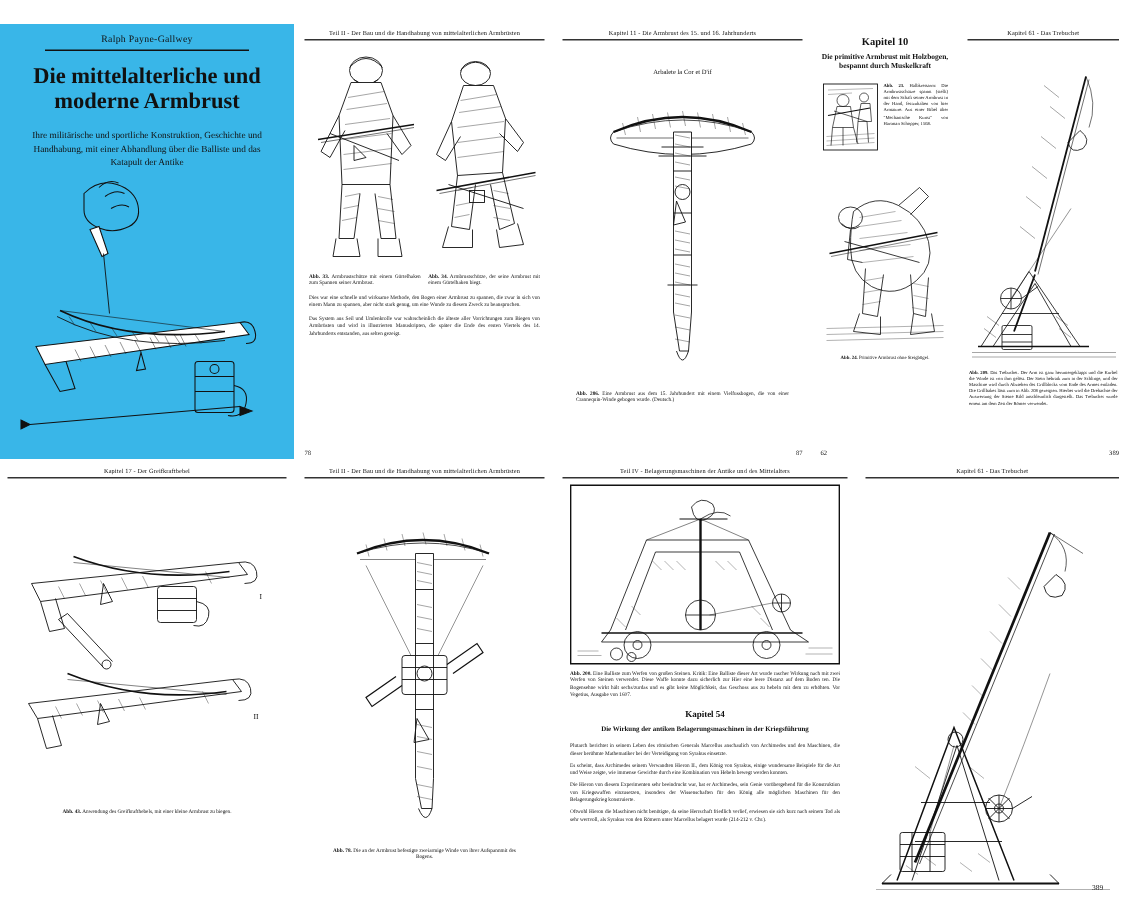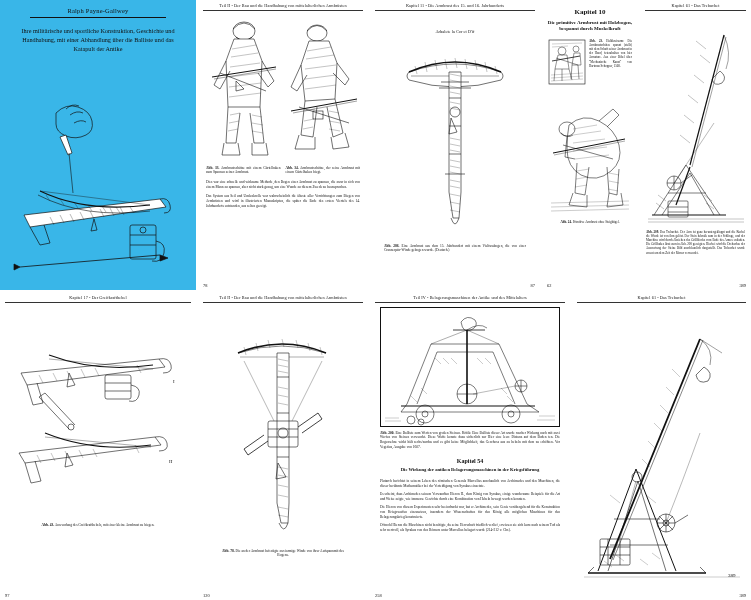--- a/index.html
+++ b/index.html
@@ -1,18 +1,18 @@
 <!DOCTYPE html>
 <html><head>
 <meta charset="utf-8">
 <style>
   html,body{margin:0;padding:0;background:#ffffff;}
   body{width:751px;height:600px;font-family:"Liberation Serif",serif;color:#111;overflow:hidden;}
   .sheet{position:relative;width:751px;height:600px;}
-  .page{position:absolute;background:#fff;border:0;box-sizing:border-box;overflow:hidden;}
+  .page{position:absolute;background:#fff;border:0;box-sizing:border-box;overflow:hidden;margin-top:16px;}
   .hdr{font-size:4.2px;text-align:center;letter-spacing:.1px;border-bottom:.5px solid #333;padding-bottom:1.5px;margin:3px 5px 4px 5px;line-height:1.25;}
   .pgno{position:absolute;bottom:2px;font-size:4.4px;}
   .pgno.l{left:5px;}
   .pgno.r{right:5px;}
   .cap{font-size:3.5px;line-height:1.35;text-align:justify;}
   .capb{font-weight:bold;}
   .body{font-size:3.5px;line-height:1.42;text-align:justify;}
   .kaptitle{font-size:7px;font-weight:bold;text-align:center;line-height:1.25;}
   .ksub{font-size:5px;font-weight:bold;text-align:center;line-height:1.3;}
   .ctr{text-align:center;}
@@ -39,20 +39,21 @@
   .two>div{flex:1;}
 </style>
 </head>
 <body>
 
 <div class="sheet">
 
   <div class="page" id="cover">
     <div class="author">Ralph Payne-Gallwey</div>
     <div class="rule"></div>
+    <div class="title">Die mittelalterliche und moderne Armbrust</div>
     <div class="sub">Ihre militärische und sportliche Konstruktion, Geschichte und Handhabung, mit einer Abhandlung über die Balliste und das Katapult der Antike</div>
     <div style="position:absolute;left:10px;top:95px;width:176px;height:190px;">
       <svg width="176" height="190" viewBox="0 0 176 190">
         <g fill="none" stroke="#111" stroke-width="0.7">
 
           <path d="M46 18 q10 -10 22 -6 q12 4 14 14 q2 10 -6 14 q-10 5 -20 1 q-10 -4 -10 -12 z"></path>
           <path d="M56 14 q6 -6 13 -3"></path>
           <path d="M60 20 q7 -5 13 -2"></path>
           <path d="M64 28 q7 -4 12 -1"></path>
           <path d="M56 40 l6 18 l-4 2 l-8 -18 z" fill="#fff"></path>

